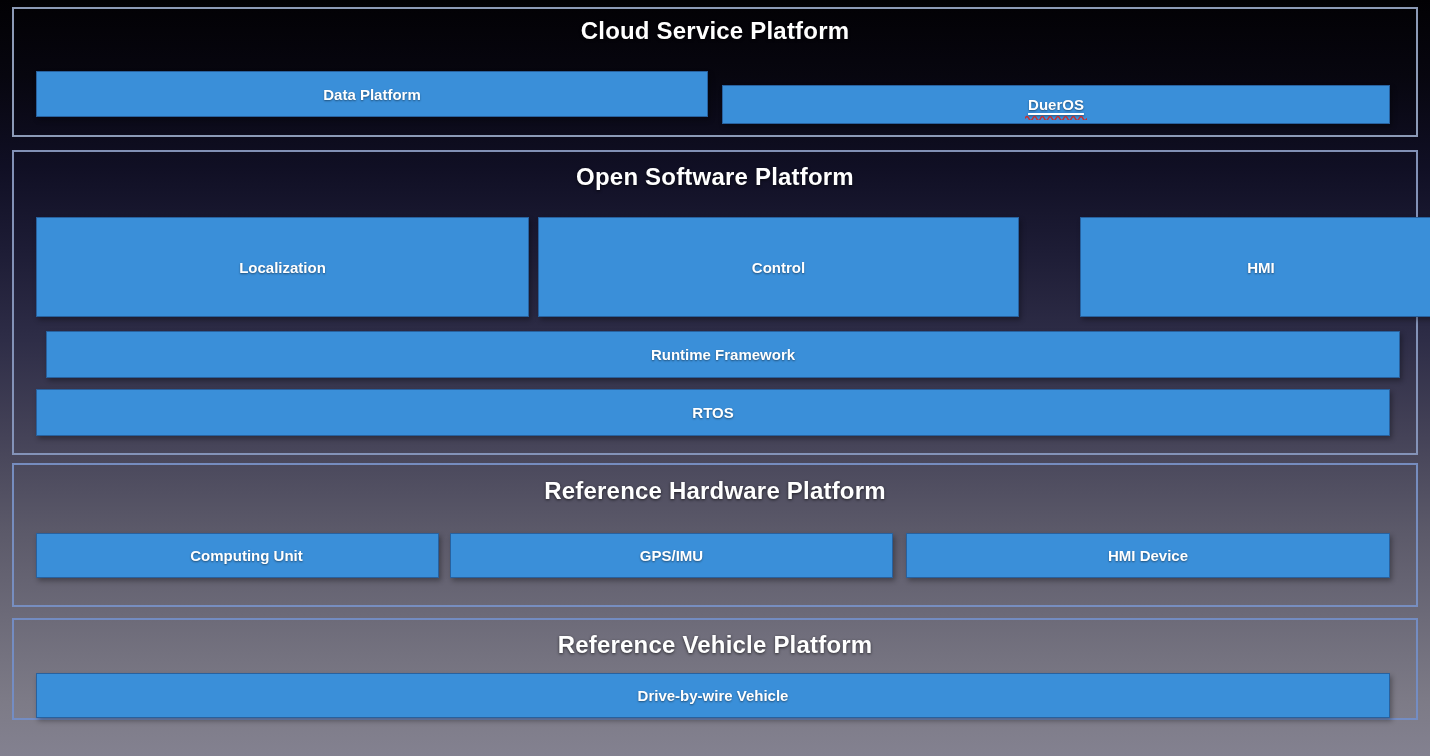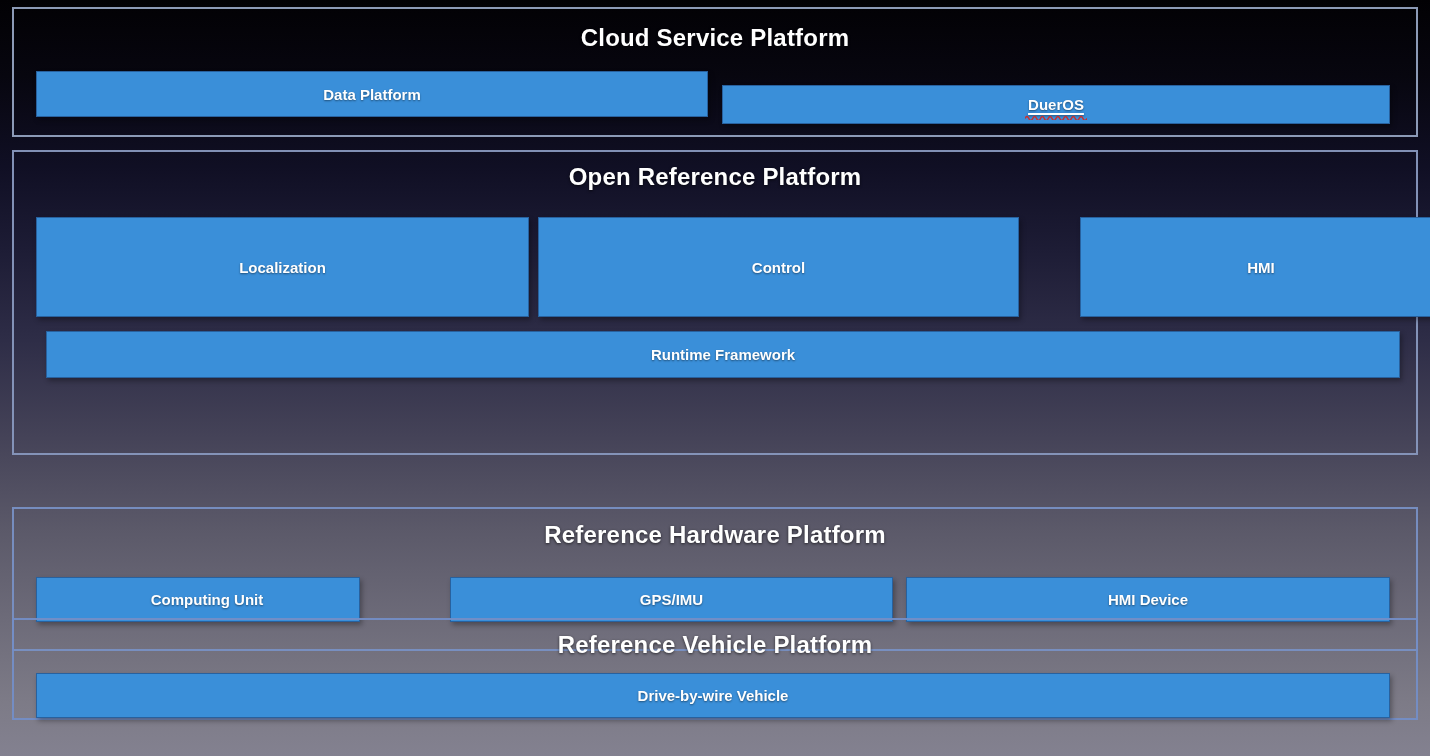--- a/index.html
+++ b/index.html
@@ -29,36 +29,36 @@
   .panel {
     position: absolute;
     left: 12px;
     width: 1406px;
     box-sizing: border-box;
     border: 2px solid var(--section-border, #8294ba);
     background: transparent;
   }
   .panel-cloud    { top: 7px;   height: 130px; border-color: rgba(148,162,192,0.95); }
   .panel-software { top: 150px; height: 305px; border-color: rgba(136,152,190,0.95); }
-  .panel-hardware { top: 463px; height: 144px; border-color: rgba(120,144,196,0.95); margin-top: 44px; }
+  .panel-hardware { top: 463px; height: 144px; border-color: rgba(120,144,196,0.95); }
   .panel-vehicle  { top: 618px; height: 102px; border-color: rgba(116,142,198,0.95); padding-left: 32px; }
 
   .panel-title {
     position: absolute;
     left: 0;
     right: 0;
     margin: 0;
     text-align: center;
     color: #ffffff;
     font-size: 24px;
     font-weight: bold;
     letter-spacing: 0.2px;
     text-shadow: 0 1px 3px rgba(0,0,0,0.65);
   }
-  .panel-cloud    .panel-title { top: 15px; }
+  .panel-cloud    .panel-title { top: 8px; }
   .panel-software .panel-title { top: 11px; }
   .panel-hardware .panel-title { top: 12px; }
   .panel-vehicle  .panel-title { top: 11px; }
 
   .box {
     position: absolute;
     box-sizing: border-box;
     background: var(--box-blue, #3a8fd9);
     border: 1px solid rgba(22,52,100,0.5);
     box-shadow: 2px 3px 5px rgba(0,0,0,0.32);
@@ -76,21 +76,21 @@
   .box-dueros        { left: 708px; top: 76px; width: 668px;  height: 39px; }
 
   
   .box-localization  { left: 22px;   top: 65px;  width: 493px;  height: 100px; }
   .box-control       { left: 524px;  top: 65px;  width: 481px;  height: 100px; }
   .box-hmi           { left: 1066px; top: 65px;  width: 362px;  height: 100px; }
   .box-runtime       { left: 22px;   top: 179px; width: 1354px; height: 47px; margin-left: 10px; }
   .box-rtos          { left: 22px;   top: 237px; width: 1354px; height: 47px; }
 
   
-  .box-computing     { left: 22px;  top: 68px; width: 324px; height: 45px; padding-left: 18px; }
+  .box-computing     { left: 22px;  top: 68px; width: 403px; height: 45px; padding-left: 18px; }
   .box-gps-imu       { left: 436px; top: 68px; width: 443px; height: 45px; }
   .box-hmi-device    { left: 892px; top: 68px; width: 484px; height: 45px; text-align: center; }
 
   
   .box-drive         { left: 22px; top: 53px; width: 1354px; height: 45px; }
 
   
   .dueros-label {
     position: relative;
     display: inline-block;
@@ -120,32 +120,35 @@
       <span class="box-label dueros-label">
         <span>DuerOS</span>
         <svg class="wavy" viewBox="0 0 80 6" preserveAspectRatio="none" aria-hidden="true">
           <path d="M0,4.5 Q2.5,0.5 5,4.5 T10,4.5 T15,4.5 T20,4.5 T25,4.5 T30,4.5 T35,4.5 T40,4.5 T45,4.5 T50,4.5 T55,4.5 T60,4.5 T65,4.5 T70,4.5 T75,4.5 T80,4.5" fill="none" stroke="#c93030" stroke-width="1.7"></path>
         </svg>
       </span>
     </div>
   </section>
 
   <section class="panel panel-software">
-    <h2 class="panel-title">Open Reference Platform</h2>
+    <h2 class="panel-title">Open Software Platform</h2>
     <div class="box box-localization">
       <span class="box-label">Localization</span>
     </div>
     <div class="box box-control">
       <span class="box-label">Control</span>
     </div>
     <div class="box box-hmi">
       <span class="box-label">HMI</span>
     </div>
     <div class="box box-runtime">
       <span class="box-label">Runtime Framework</span>
+    </div>
+    <div class="box box-rtos">
+      <span class="box-label">RTOS</span>
     </div>
   </section>
 
   <section class="panel panel-hardware">
     <h2 class="panel-title">Reference Hardware Platform</h2>
     <div class="box box-computing">
       <span class="box-label">Computing Unit</span>
     </div>
     <div class="box box-gps-imu">
       <span class="box-label">GPS/IMU</span>

